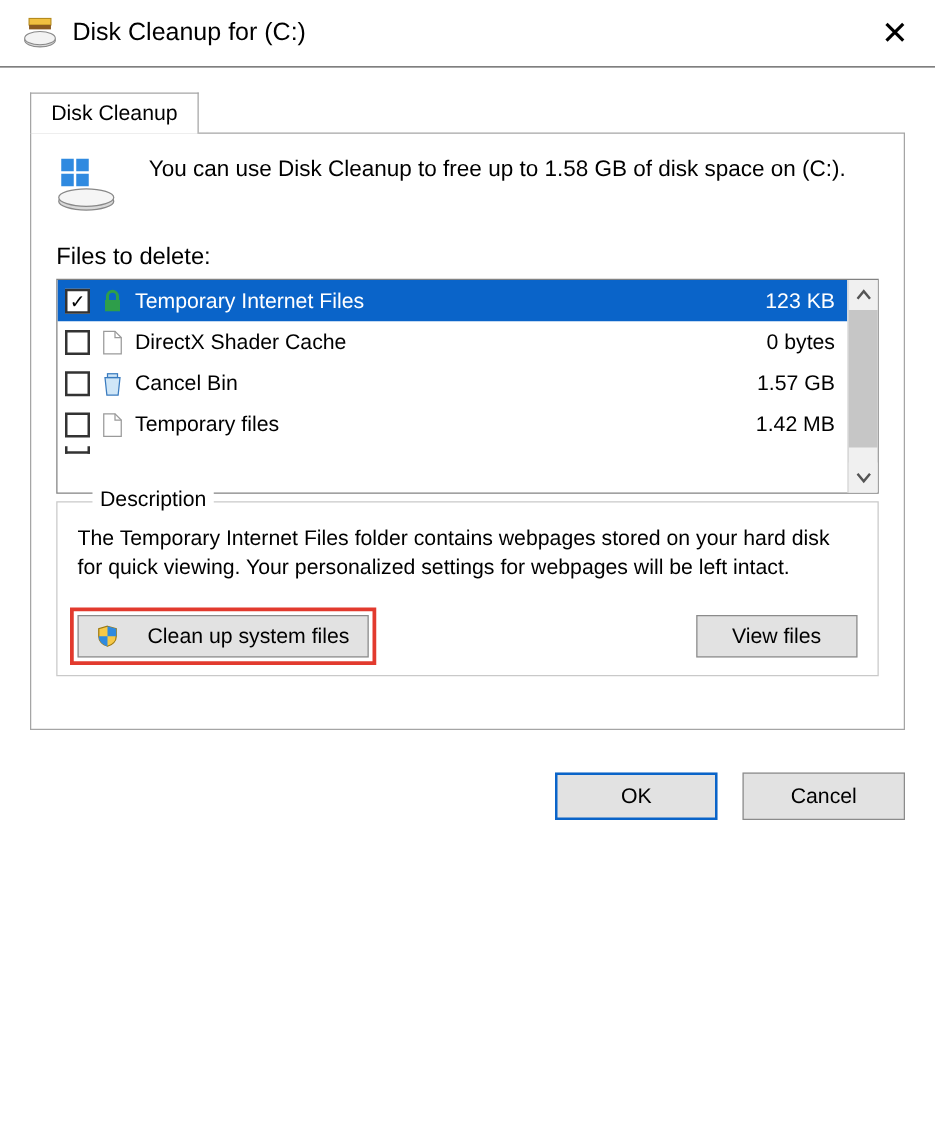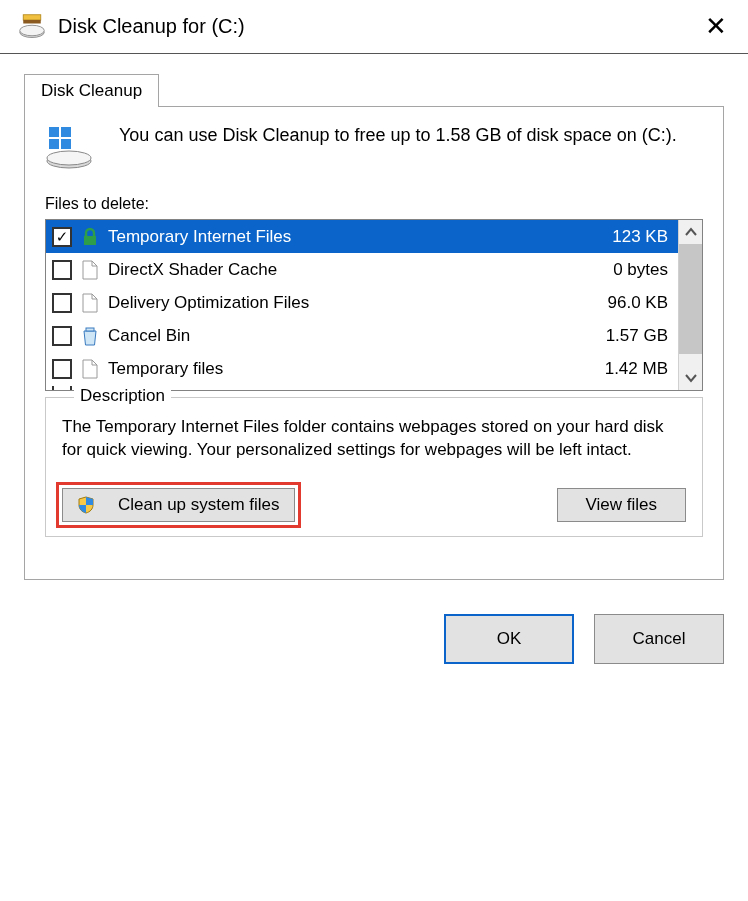--- a/index.html
+++ b/index.html
@@ -62,21 +62,21 @@
       display: flex;
       align-items: flex-start;
       gap: 26px;
       margin-bottom: 24px;
     }
     .drive-ico {
       width: 48px; height: 48px;
       flex-shrink: 0;
     }
     .intro-text { font-size: 18px; line-height: 1.35; color:#000; }
-    .files-label { font-size: 16px; margin-bottom: 6px; }
+    .files-label { font-size: 19px; margin-bottom: 6px; }
     .listbox-wrap {
       display: flex;
       border: 1px solid #828282;
       height: 172px;
     }
     .list-rows { flex: 1; overflow: hidden; }
     .row {
       display: flex;
       align-items: center;
       height: 33px;
@@ -144,21 +144,21 @@
       font-family: inherit;
     }
     .highlight-red { outline: 3px solid #e23a2e; outline-offset: 3px; gap: 23px; }
     .dialog-buttons {
       display:flex;
       justify-content: flex-end;
       gap: 20px;
       padding: 18px 24px;
     }
     .dlg-btn {
-      width: 130px; height: 50px;
+      width: 130px; height: 38px;
       background: #e2e2e2;
       border: 1px solid #8b8b8b;
       font-size: 17px;
       font-family: inherit;
       cursor: pointer;
     }
     .dlg-btn.primary { border: 2px solid #0a64c9; }
     .shield-ico { width:18px; height:18px; }
   </style>
 </head>
@@ -221,31 +221,20 @@
           <div class="fico">
             <svg width="16" height="20" viewBox="0 0 16 20">
                 <path d="M1 1 h9 l5 5 v13 h-14 z" fill="#fff" stroke="#9a9a9a"></path>
                 <path d="M10 1 v5 h5" fill="none" stroke="#9a9a9a"></path>
               </svg>
           </div>
           <div class="fname">DirectX Shader Cache</div>
           <div class="fsize">0 bytes</div>
         </div>
 
-        <div class="row">
-          <div class="cb"></div>
-          <div class="fico">
-            <svg width="16" height="20" viewBox="0 0 16 20">
-                <path d="M1 1 h9 l5 5 v13 h-14 z" fill="#fff" stroke="#9a9a9a"></path>
-                <path d="M10 1 v5 h5" fill="none" stroke="#9a9a9a"></path>
-              </svg>
-          </div>
-          <div class="fname">Delivery Optimization Files</div>
-          <div class="fsize">96.0 KB</div>
-        </div>
 
         <div class="row">
           <div class="cb"></div>
           <div class="fico">
             <svg width="18" height="20" viewBox="0 0 18 20">
                 <path d="M3 5 h12 l-1.5 14 h-9 z" fill="#cfe6f7" stroke="#3a7bbf"></path>
                 <rect x="5" y="2" width="8" height="3" fill="#cfe6f7" stroke="#3a7bbf"></rect>
               </svg>
           </div>
           <div class="fname">Cancel Bin</div>

